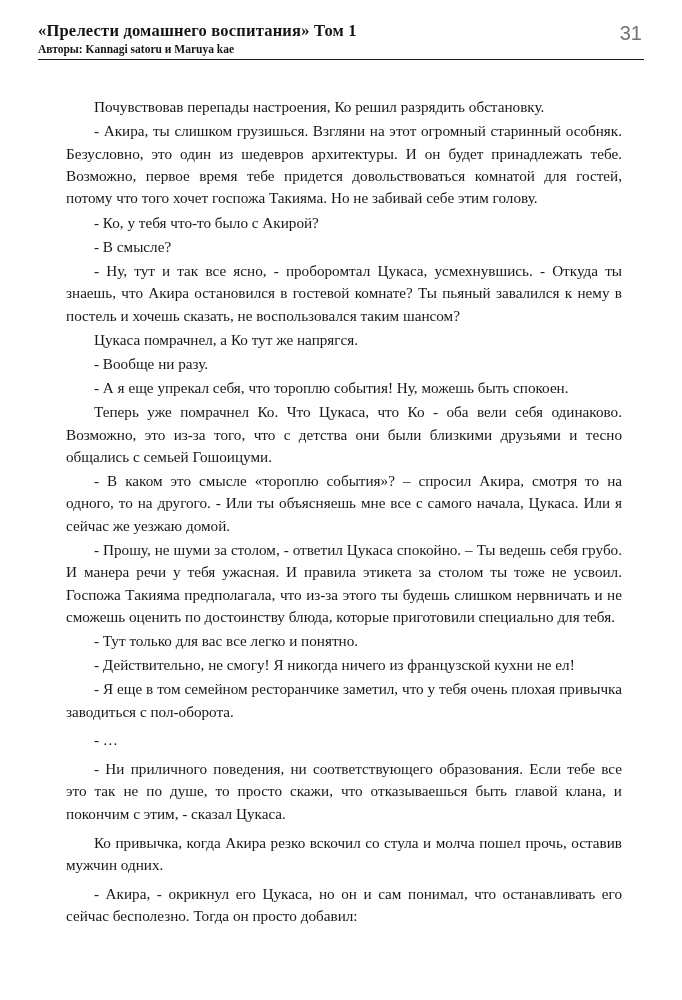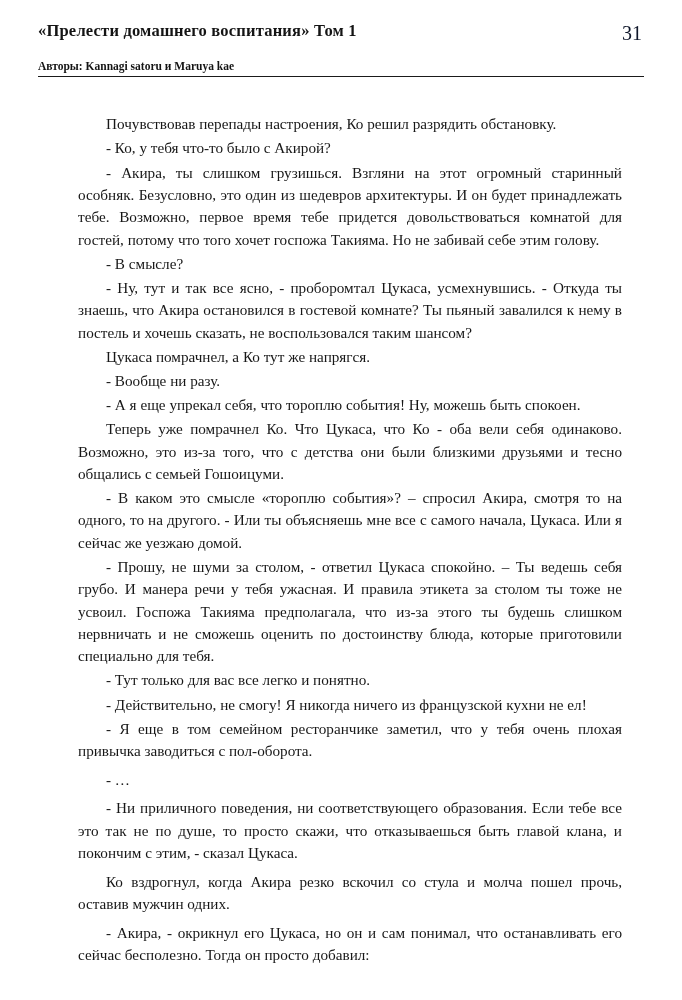--- a/index.html
+++ b/index.html
@@ -38,50 +38,50 @@
     line-height: 1.15;
     letter-spacing: 0.2px;
     color: #141414;
     white-space: nowrap;
   }
   .authors {
     font-family: "Liberation Serif", "DejaVu Serif", serif;
     font-size: 11.5px;
     font-weight: bold;
     line-height: 1.15;
-    margin-top: 19px;
+    margin-top: 2px;
     color: #141414;
     white-space: nowrap;
   }
   .page-number {
-    font-family: Liberation Serif, serif;
+    font-family: Liberation Sans, sans-serif;
     font-size: 20px;
     font-weight: normal;
-    color: #0f172a;
+    color: #737373;
     line-height: 1;
     padding-top: 1px;
     padding-right: 2px;
   }
   .rule {
     border: 0;
     border-top: 1.6px solid #1a1a1a;
     margin: 3px 0 0 0;
     width: 100%;
   }
   .body-text {
     margin-top: 36px;
     padding: 0 22px 0 28px;
     font-size: 15.2px;
     line-height: 1.47;
     text-align: justify;
     text-justify: inter-word;
     color: #171717;
   }
   .body-text p {
-    margin: 0 0 0.12em 12px;
+    margin: 0 0 0.12em 0;
     text-indent: 28px;
   }
   .body-text p.gap {
     margin-top: 0.42em;
   }
   .body-text p.ellipsis {
     text-indent: 28px;
   }
 </style>
 </head>
@@ -93,32 +93,32 @@
     <div class="header-left">
       <div class="book-title">«Прелести домашнего воспитания» Том 1</div>
       <div class="authors">Авторы: Kannagi satoru и Maruya kae</div>
     </div>
     <div class="page-number">31</div>
   </div>
   <hr class="rule">
 
   <div class="body-text" id="body-text">
       <p>Почувствовав перепады настроения, Ко решил разрядить обстановку.</p>
+      <p>- Акира, ты слишком грузишься. Взгляни на этот огромный старинный особняк. Безусловно, это один из шедевров архитектуры. И он будет принадлежать тебе. Возможно, первое время тебе придется довольствоваться комнатой для гостей, потому что того хочет госпожа Такияма. Но не забивай себе этим голову.</p>
       <p>- Ко, у тебя что-то было с Акирой?</p>
-      <p>- Акира, ты слишком грузишься. Взгляни на этот огромный старинный особняк. Безусловно, это один из шедевров архитектуры. И он будет принадлежать тебе. Возможно, первое время тебе придется довольствоваться комнатой для гостей, потому что того хочет госпожа Такияма. Но не забивай себе этим голову.</p>
       <p>- В смысле?</p>
       <p>- Ну, тут и так все ясно, - проборомтал Цукаса, усмехнувшись. - Откуда ты знаешь, что Акира остановился в гостевой комнате? Ты пьяный завалился к нему в постель и хочешь сказать, не воспользовался таким шансом?</p>
       <p>Цукаса помрачнел, а Ко тут же напрягся.</p>
       <p>- Вообще ни разу.</p>
       <p>- А я еще упрекал себя, что тороплю события! Ну, можешь быть спокоен.</p>
       <p>Теперь уже помрачнел Ко. Что Цукаса, что Ко - оба вели себя одинаково. Возможно, это из-за того, что с детства они были близкими друзьями и тесно общались с семьей Гошоицуми.</p>
       <p>- В каком это смысле «тороплю события»? – спросил Акира, смотря то на одного, то на другого. - Или ты объясняешь мне все с самого начала, Цукаса. Или я сейчас же уезжаю домой.</p>
       <p>- Прошу, не шуми за столом, - ответил Цукаса спокойно. – Ты ведешь себя грубо. И манера речи у тебя ужасная. И правила этикета за столом ты тоже не усвоил. Госпожа Такияма предполагала, что из-за этого ты будешь слишком нервничать и не сможешь оценить по достоинству блюда, которые приготовили специально для тебя.</p>
       <p>- Тут только для вас все легко и понятно.</p>
       <p>- Действительно, не смогу! Я никогда ничего из французской кухни не ел!</p>
       <p>- Я еще в том семейном ресторанчике заметил, что у тебя очень плохая привычка заводиться с пол-оборота.</p>
       <p class="gap ellipsis">- …</p>
       <p class="gap">- Ни приличного поведения, ни соответствующего образования. Если тебе все это так не по душе, то просто скажи, что отказываешься быть главой клана, и покончим с этим, - сказал Цукаса.</p>
-      <p class="gap">Ко вздрогнул, когда Акира резко вскочил со стула и молча пошел прочь, оставив мужчин одних.</p>
+      <p class="gap">Ко привычка, когда Акира резко вскочил со стула и молча пошел прочь, оставив мужчин одних.</p>
       <p class="gap">- Акира, - окрикнул его Цукаса, но он и сам понимал, что останавливать его сейчас бесполезно. Тогда он просто добавил:</p>
     </div>
 
 </div>
 
 </body></html>

